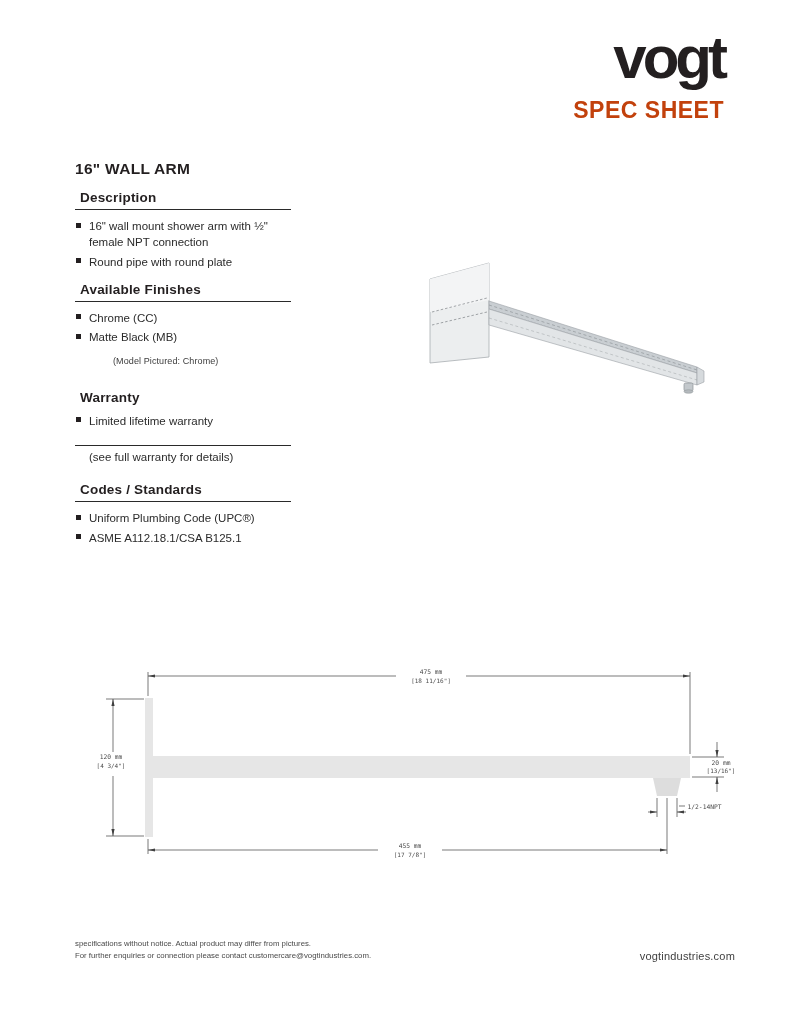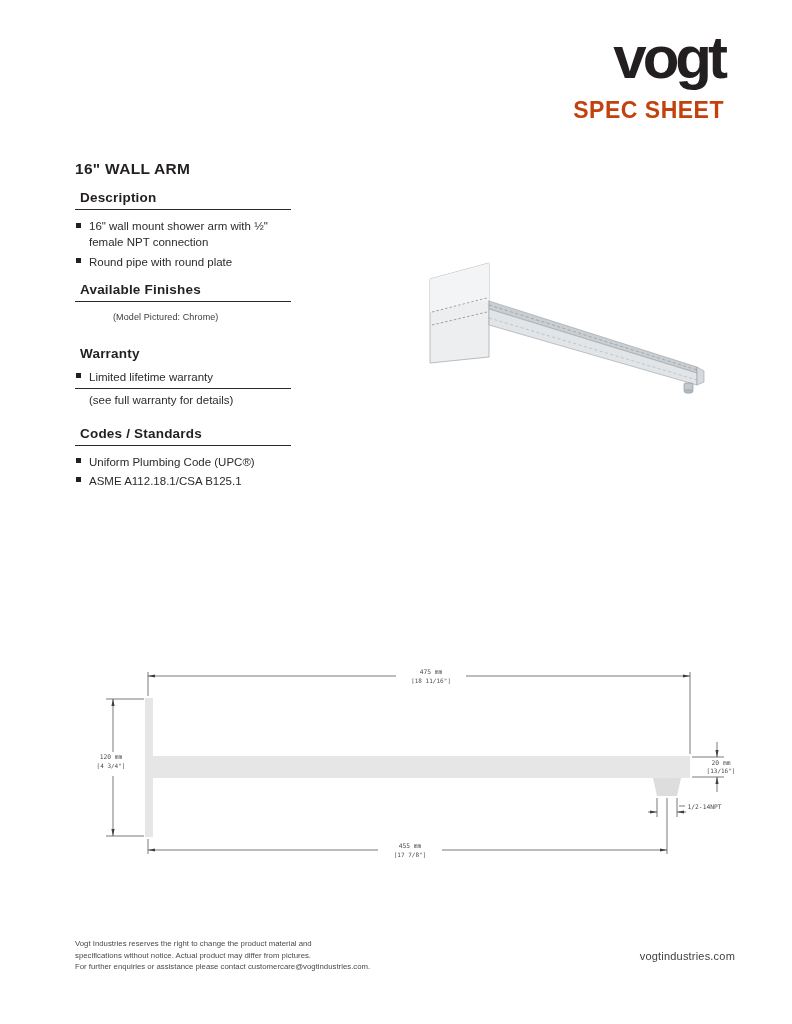--- a/index.html
+++ b/index.html
@@ -16,21 +16,21 @@
   .info { position:absolute; left:75px; top:160px; width:216px; }
   .title { font-size:15.5px; font-weight:700; letter-spacing:0.3px; margin:0; }
   .model { font-size:15px; color:#3d3d3d; margin-top:9px; letter-spacing:0.2px; }
   .sec { margin-top:12px; }
   .sec h2 { font-size:13.5px; font-weight:700; margin:0 0 0 5px; letter-spacing:0.2px; }
   .rule { border-top:1.2px solid #2a2a2a; margin-top:4px; }
   .blist { list-style:none; margin:8px 0 0 0; padding:0; font-size:11.5px; line-height:1.42; color:#2b2b2b; }
   .blist li { position:relative; padding-left:14px; margin-bottom:3px; }
   .blist li.bul::before { content:""; position:absolute; left:1px; top:4.5px; width:5px; height:5px; background:#231f20; }
   .blist li.nb { padding-left:14px; }
-  .blist li.underlined { border-bottom:1.2px solid #2a2a2a; padding-bottom:3px; margin-bottom:3px; }
+  .blist li.underlined { border-bottom:1.2px solid #2a2a2a; padding-bottom:16px; margin-bottom:3px; }
   .note { font-size:9px; color:#3c3c3c; margin-top:10px; letter-spacing:0.1px;padding-left:38px; }
 
   
   .product-svg { position:absolute; left:425px; top:252px; }
   .drawing-svg { position:absolute; left:80px; top:658px; }
 
   
   .footer-left { position:absolute; left:75px; top:938px; font-size:7.8px; line-height:1.5; color:#4a4a4a; }
   .footer-right { position:absolute; right:41px; top:950px; font-size:11px; color:#3f3f3f; letter-spacing:0.2px; }
 </style>
@@ -53,20 +53,22 @@
       <ul class="blist">
         <li class="bul"><span>16" wall mount shower arm with ½" female NPT connection</span></li>
         <li class="bul"><span>Round pipe with round plate</span></li>
       </ul>
     </div>
 
     <div class="sec">
       <h2>Available Finishes</h2>
       <div class="rule"></div>
       <ul class="blist">
+        <li class="bul"><span>Chrome (CC)</span></li>
+        <li class="bul"><span>Matte Black (MB)</span></li>
       </ul>
       <div class="note">(Model Pictured: Chrome)</div>
     </div>
 
     <div class="sec" style="margin-top:24px;">
       <h2>Warranty</h2>
       <ul class="blist">
         <li class="bul underlined"><span>Limited lifetime warranty</span></li>
         <li class="nb"><span>(see full warranty for details)</span></li>
       </ul>
@@ -158,19 +160,18 @@
     <text x="641" y="106.5" text-anchor="middle">20 mm</text>
     <text x="641" y="115" text-anchor="middle" font-size="6">[13/16"]</text>
 
     <text x="330" y="190" text-anchor="middle">455 mm</text>
     <text x="330" y="198.5" text-anchor="middle" font-size="6">[17 7/8"]</text>
 
     <text x="607.5" y="150.5" text-anchor="start">1/2-14NPT</text>
   </svg>
 
   <div class="footer-left">
-    <div>Vogt Industries reserves the right to change the product material and</div>
     <div>specifications without notice. Actual product may differ from pictures.</div>
-    <div>For further enquiries or assistance please contact customercare@vogtindustries.com.</div>
+    <div>For further enquiries or connection please contact customercare@vogtindustries.com.</div>
   </div>
   <div class="footer-right">vogtindustries.com</div>
 
 </div>
 
 </body></html>

